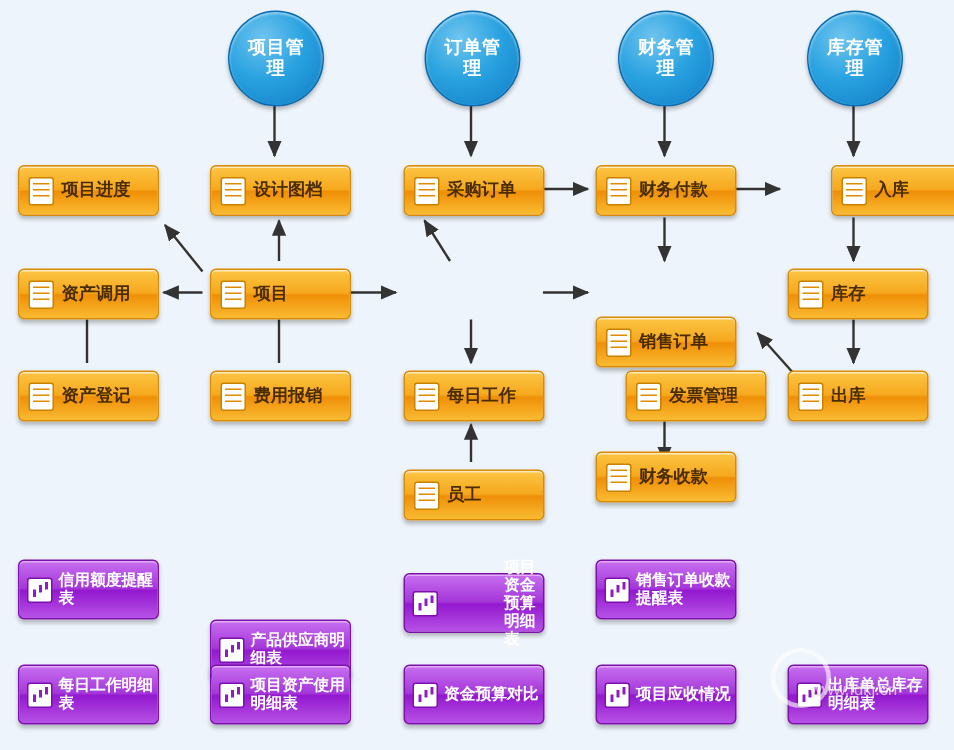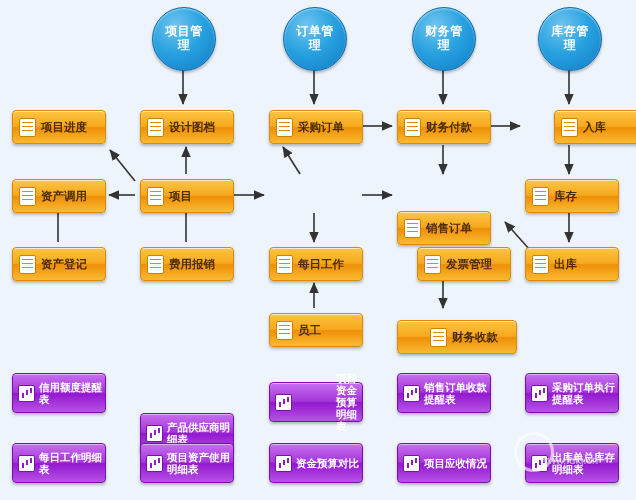--- a/index.html
+++ b/index.html
@@ -230,44 +230,40 @@
   </div>
   <div class="obox" style="left:525px;top:247px;">
     <span class="ic"></span>
     <span class="tx">出库</span>
   </div>
 
   <div class="obox" style="left:269px;top:313px;">
     <span class="ic"></span>
     <span class="tx">员工</span>
   </div>
-  <div class="obox" style="left:397px;top:320px;padding-left:26px;">
+  <div class="obox" style="left:397px;top:301px;">
     <span class="ic"></span>
     <span class="tx">财务收款</span>
   </div>
 
   <div class="pbox" style="left:12px;top:373px;">
     <span class="ic"></span>
     <span class="tx">信用额度提醒表</span>
   </div>
   <div class="pbox" style="left:140px;top:373px;margin-top:40px;">
     <span class="ic"></span>
     <span class="tx">产品供应商明细表</span>
   </div>
   <div class="pbox" style="left:269px;top:382px;gap:40px;">
     <span class="ic"></span>
     <span class="tx">项目资金预算明细表</span>
   </div>
   <div class="pbox" style="left:397px;top:373px;">
     <span class="ic"></span>
     <span class="tx">销售订单收款提醒表</span>
-  </div>
-  <div class="pbox" style="left:525px;top:373px;">
-    <span class="ic"></span>
-    <span class="tx">采购订单执行提醒表</span>
   </div>
 
   <div class="pbox" style="left:12px;top:443px;">
     <span class="ic"></span>
     <span class="tx">每日工作明细表</span>
   </div>
   <div class="pbox" style="left:140px;top:443px;">
     <span class="ic"></span>
     <span class="tx">项目资产使用明细表</span>
   </div>

